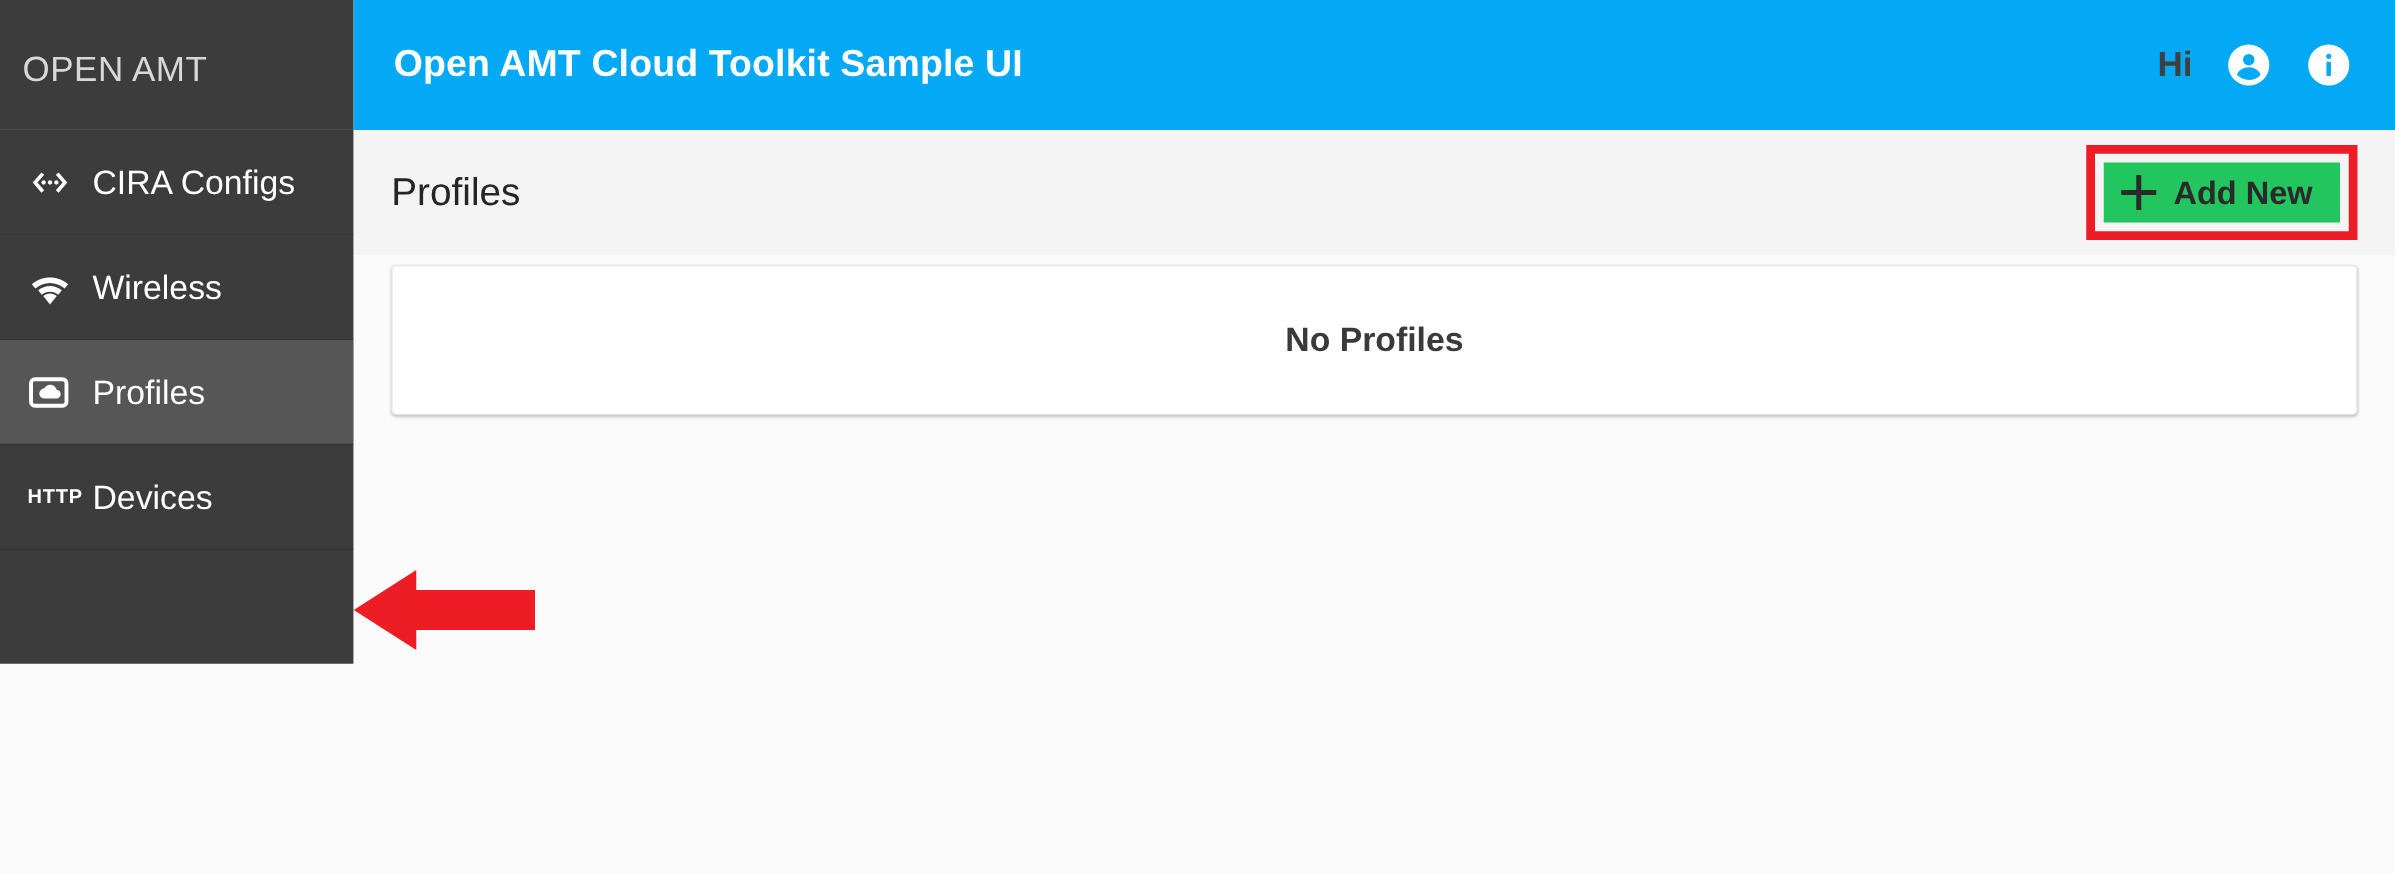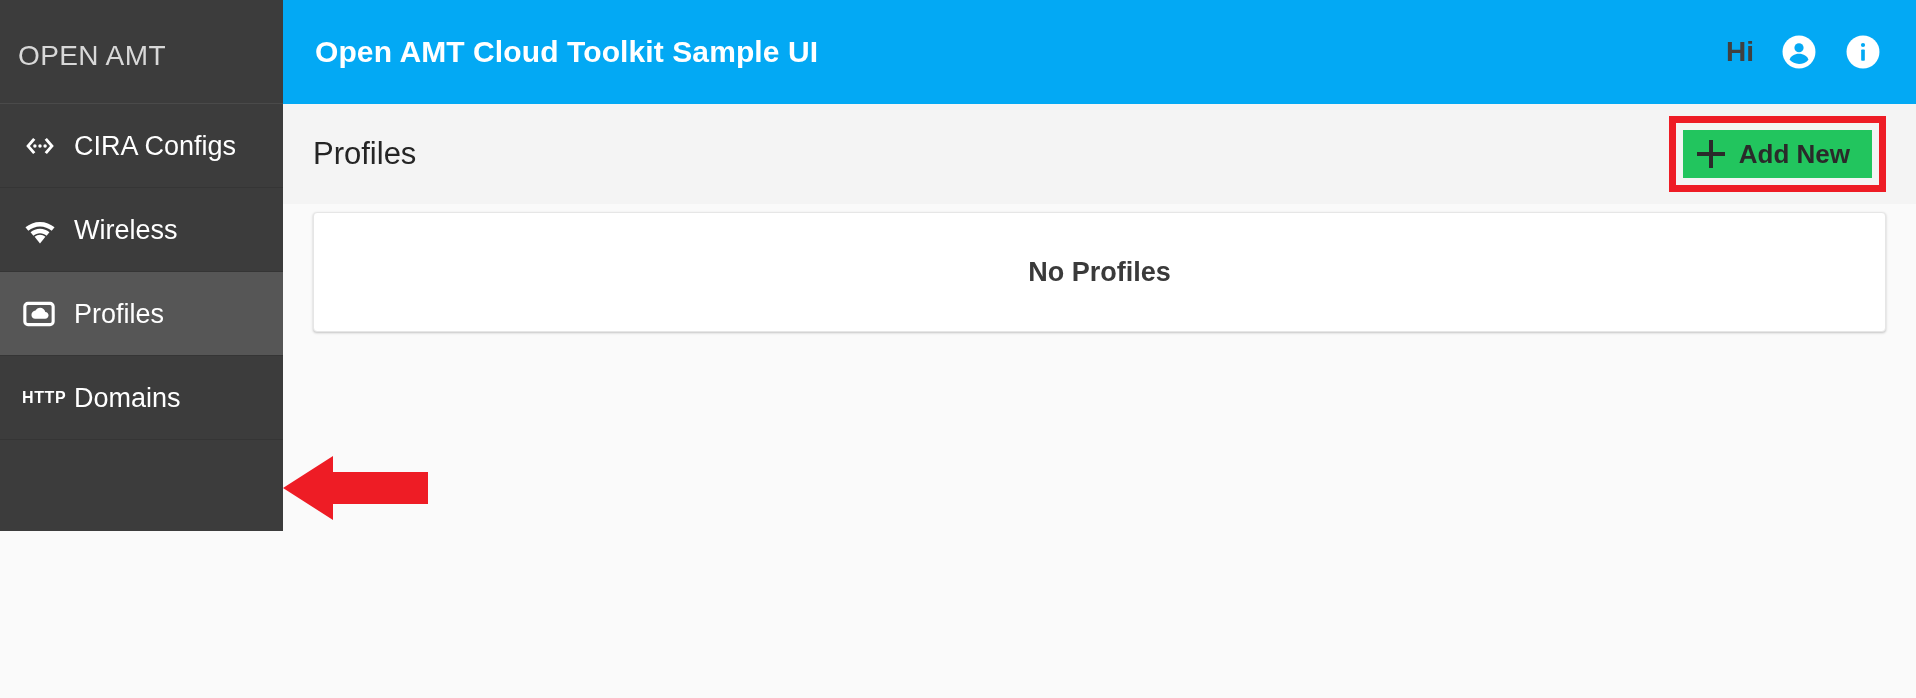--- a/index.html
+++ b/index.html
@@ -282,21 +282,21 @@
             <path d="M16.3 15.4c1.35 0 2.45-1.1 2.45-2.45 0-1.3-1-2.36-2.27-2.44-.42-1.65-1.9-2.86-3.67-2.86-1.42 0-2.66.79-3.3 1.95-1.6.17-2.84 1.52-2.84 3.16 0 1.45 1.18 2.64 2.63 2.64h6.99z" fill="#ffffff"></path>
           </svg>
         </span>
         <span class="nav-label">Profiles</span>
       </div>
 
       <div class="nav-item">
         <span class="nav-icon">
           <span class="http-glyph">HTTP</span>
         </span>
-        <span class="nav-label">Domains</span>
+        <span class="nav-label">Devices</span>
       </div>
 
 
     </nav>
   </aside>
 
   <div class="main">
 
     <header class="topbar">
       <div class="topbar-title">Open AMT Cloud Toolkit Sample UI</div>

